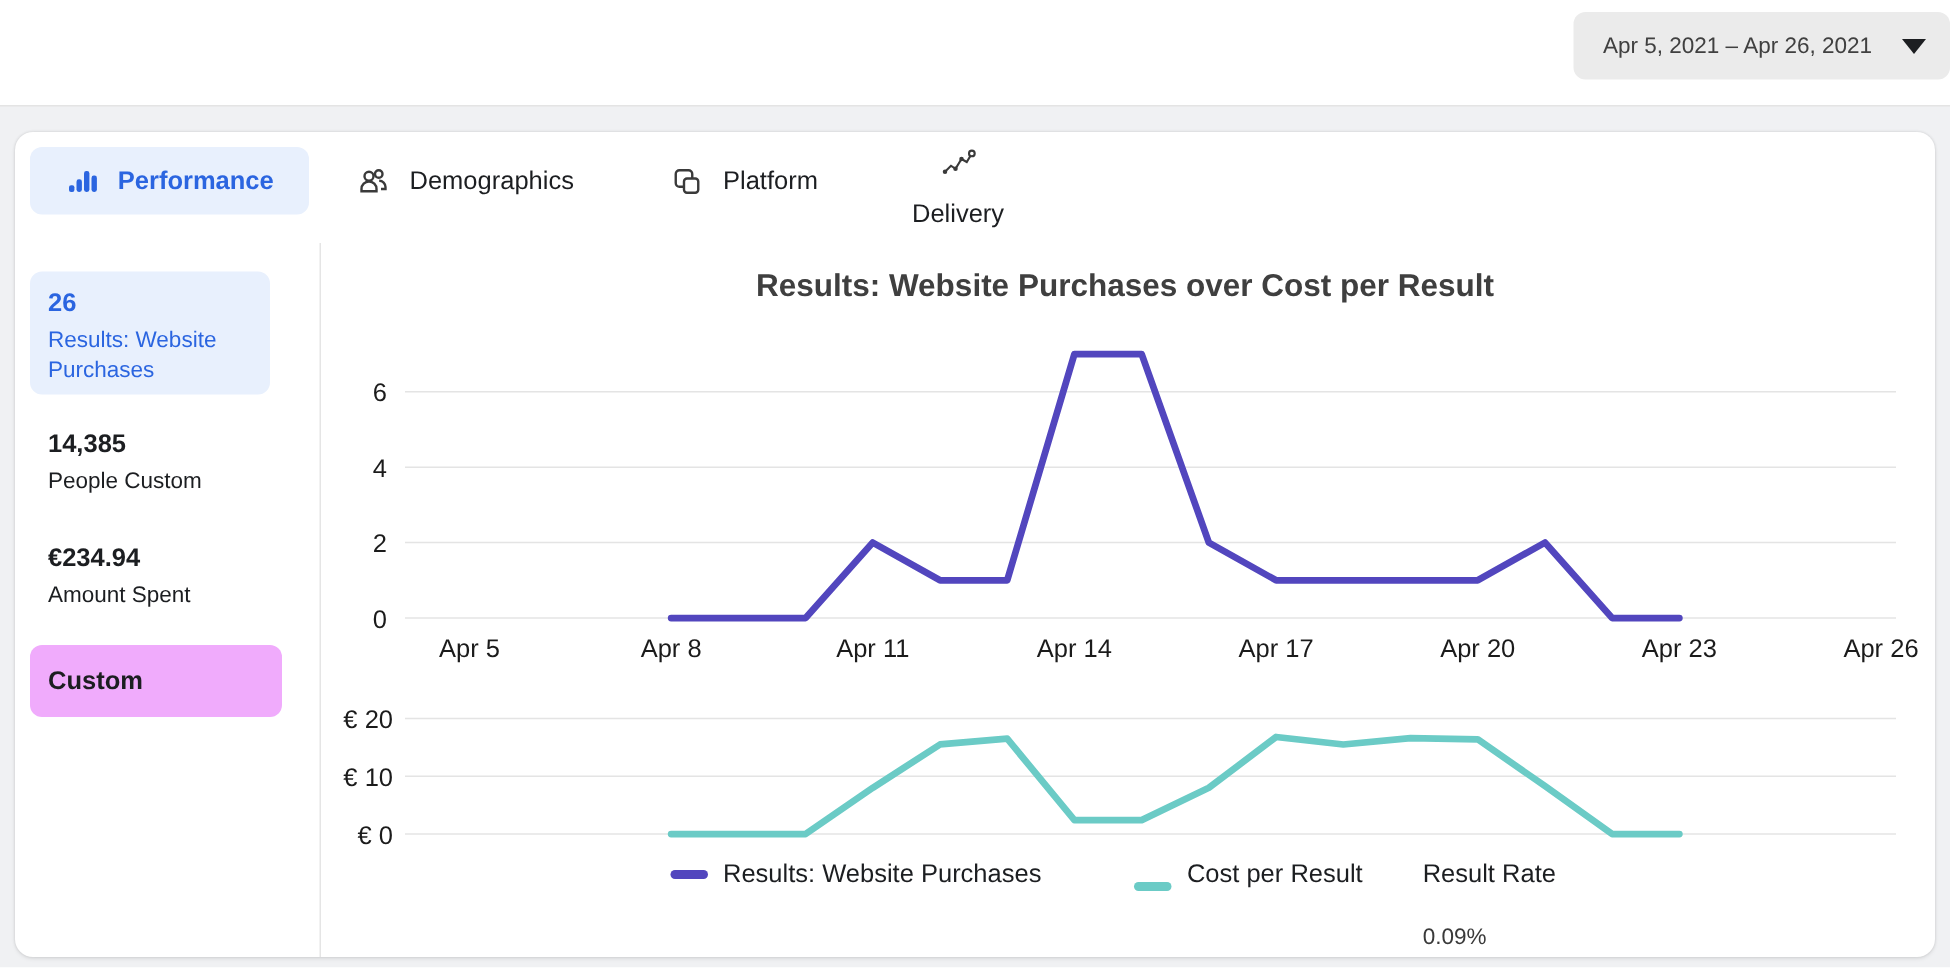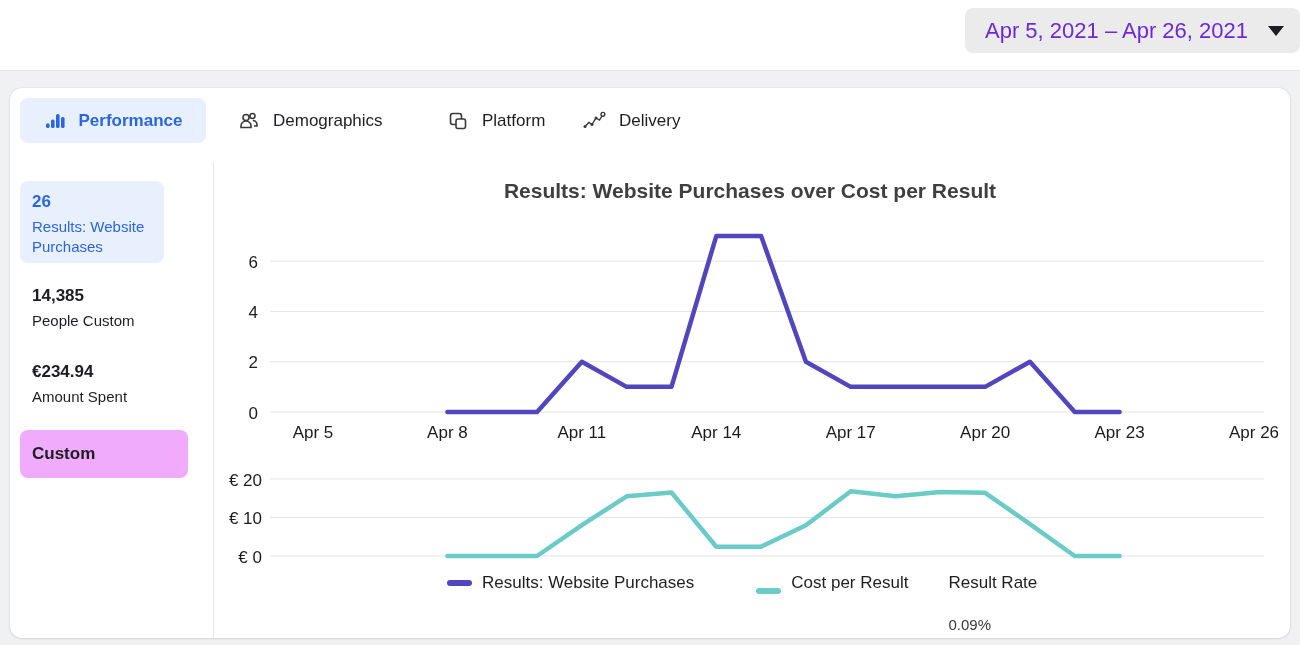--- a/index.html
+++ b/index.html
@@ -3,38 +3,38 @@
 <meta charset="utf-8">
 <style>
   * { margin:0; padding:0; box-sizing:border-box; }
   html,body { width:1300px; height:645px; font-family:"Liberation Sans", sans-serif; background:#ffffff; overflow:hidden; }
   .stage { position:relative; width:1300px; height:645px; }
 
   .page-bg { position:absolute; left:0; right:0; top:70px; bottom:0; background:#f0f1f3; border-top:1px solid #e4e4e4; }
 
   
   .date-selector { position:absolute; top:8px; right:0; height:45px; display:flex; align-items:center; gap:20px; padding:0 16px 0 20px; background:#ebebeb; border-radius:8px; cursor:pointer; }
-  .date-selector .date-text { font-size:22px; color:#6d28d9; white-space:nowrap; }
+  .date-selector .date-text { font-size:15px; color:#404040; white-space:nowrap; }
   .caret-down { width:0; height:0; border-left:8px solid transparent; border-right:8px solid transparent; border-top:10px solid #1c1e21; }
 
   
   .card { position:absolute; left:10px; right:10px; top:88px; height:550px; background:#ffffff; border-radius:12px; box-shadow:0 0 2px rgba(0,0,0,.12), 0 1px 3px rgba(0,0,0,.08); }
 
   
   .tab { position:absolute; top:10px; height:45px; display:flex; align-items:center; gap:13px; cursor:pointer; }
   .tab-label { font-size:17px; color:#1c1e21; white-space:nowrap; }
   .tab-active { left:10px; width:186px; justify-content:center; background:#e8f0fd; border-radius:8px; }
   .tab-active .tab-label { color:#2b65e0; font-weight:bold; }
   .tab-demographics { left:228px; }
   .tab-platform { left:437px; }
-  .tab-delivery { left:572px; }
+  .tab-delivery { left:598px;flex-direction:column; }
   .tab-icon { display:flex; align-items:center; }
 
   
-  .metric-card { position:absolute; left:10px; width:144px; border-radius:8px; cursor:pointer; }
+  .metric-card { position:absolute; left:10px; width:160px; border-radius:8px; cursor:pointer; }
   .metric-highlight { top:93px; height:82px; background:#e8f0fd; padding:11px 12px; }
   .metric-highlight .metric-value { color:#2b65e0; }
   .metric-highlight .metric-label { color:#2b65e0; }
   .metric-plain { left:22px; width:156px; background:transparent; }
   .metric-2 { top:198px; }
   .metric-3 { top:274px; }
   .metric-value { font-size:17px; font-weight:bold; color:#1c1e21; line-height:20px; }
   .metric-label { font-size:15px; color:#1c1e21; line-height:20px; margin-top:5px; }
   .custom-button { position:absolute; left:10px; top:342px; width:168px; height:48px; background:#f0abfc; border-radius:8px; display:flex; align-items:center; padding:0 12px; cursor:pointer; }
   .custom-button span { font-size:17px; font-weight:bold; color:#1c1e21; }

